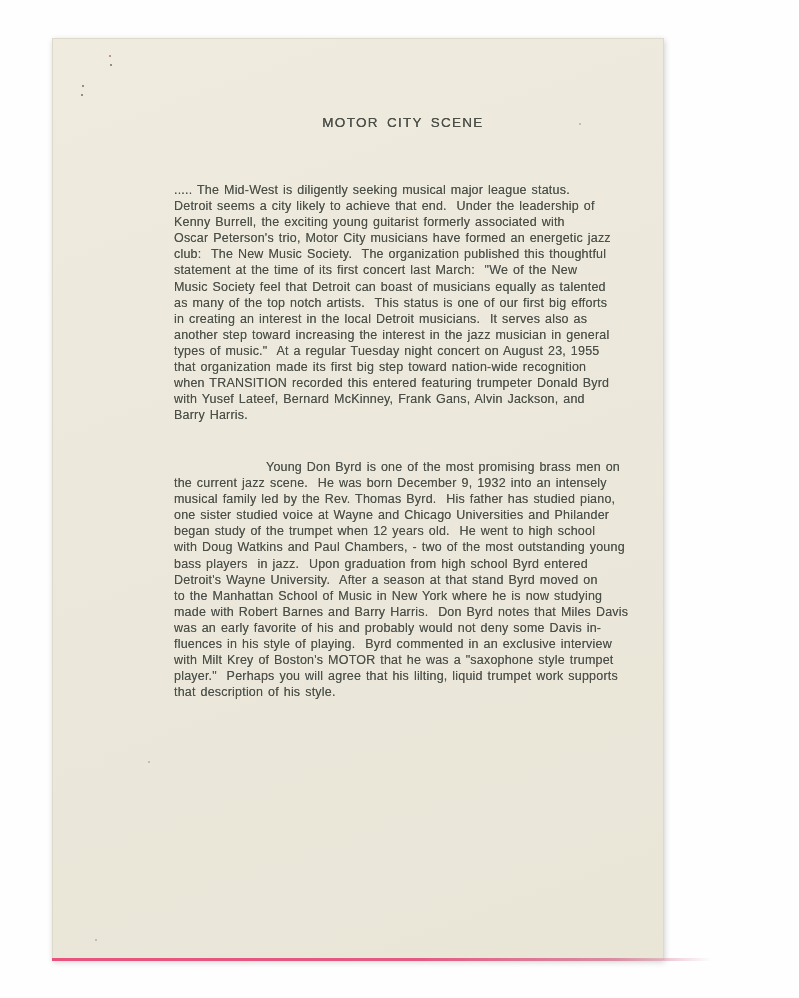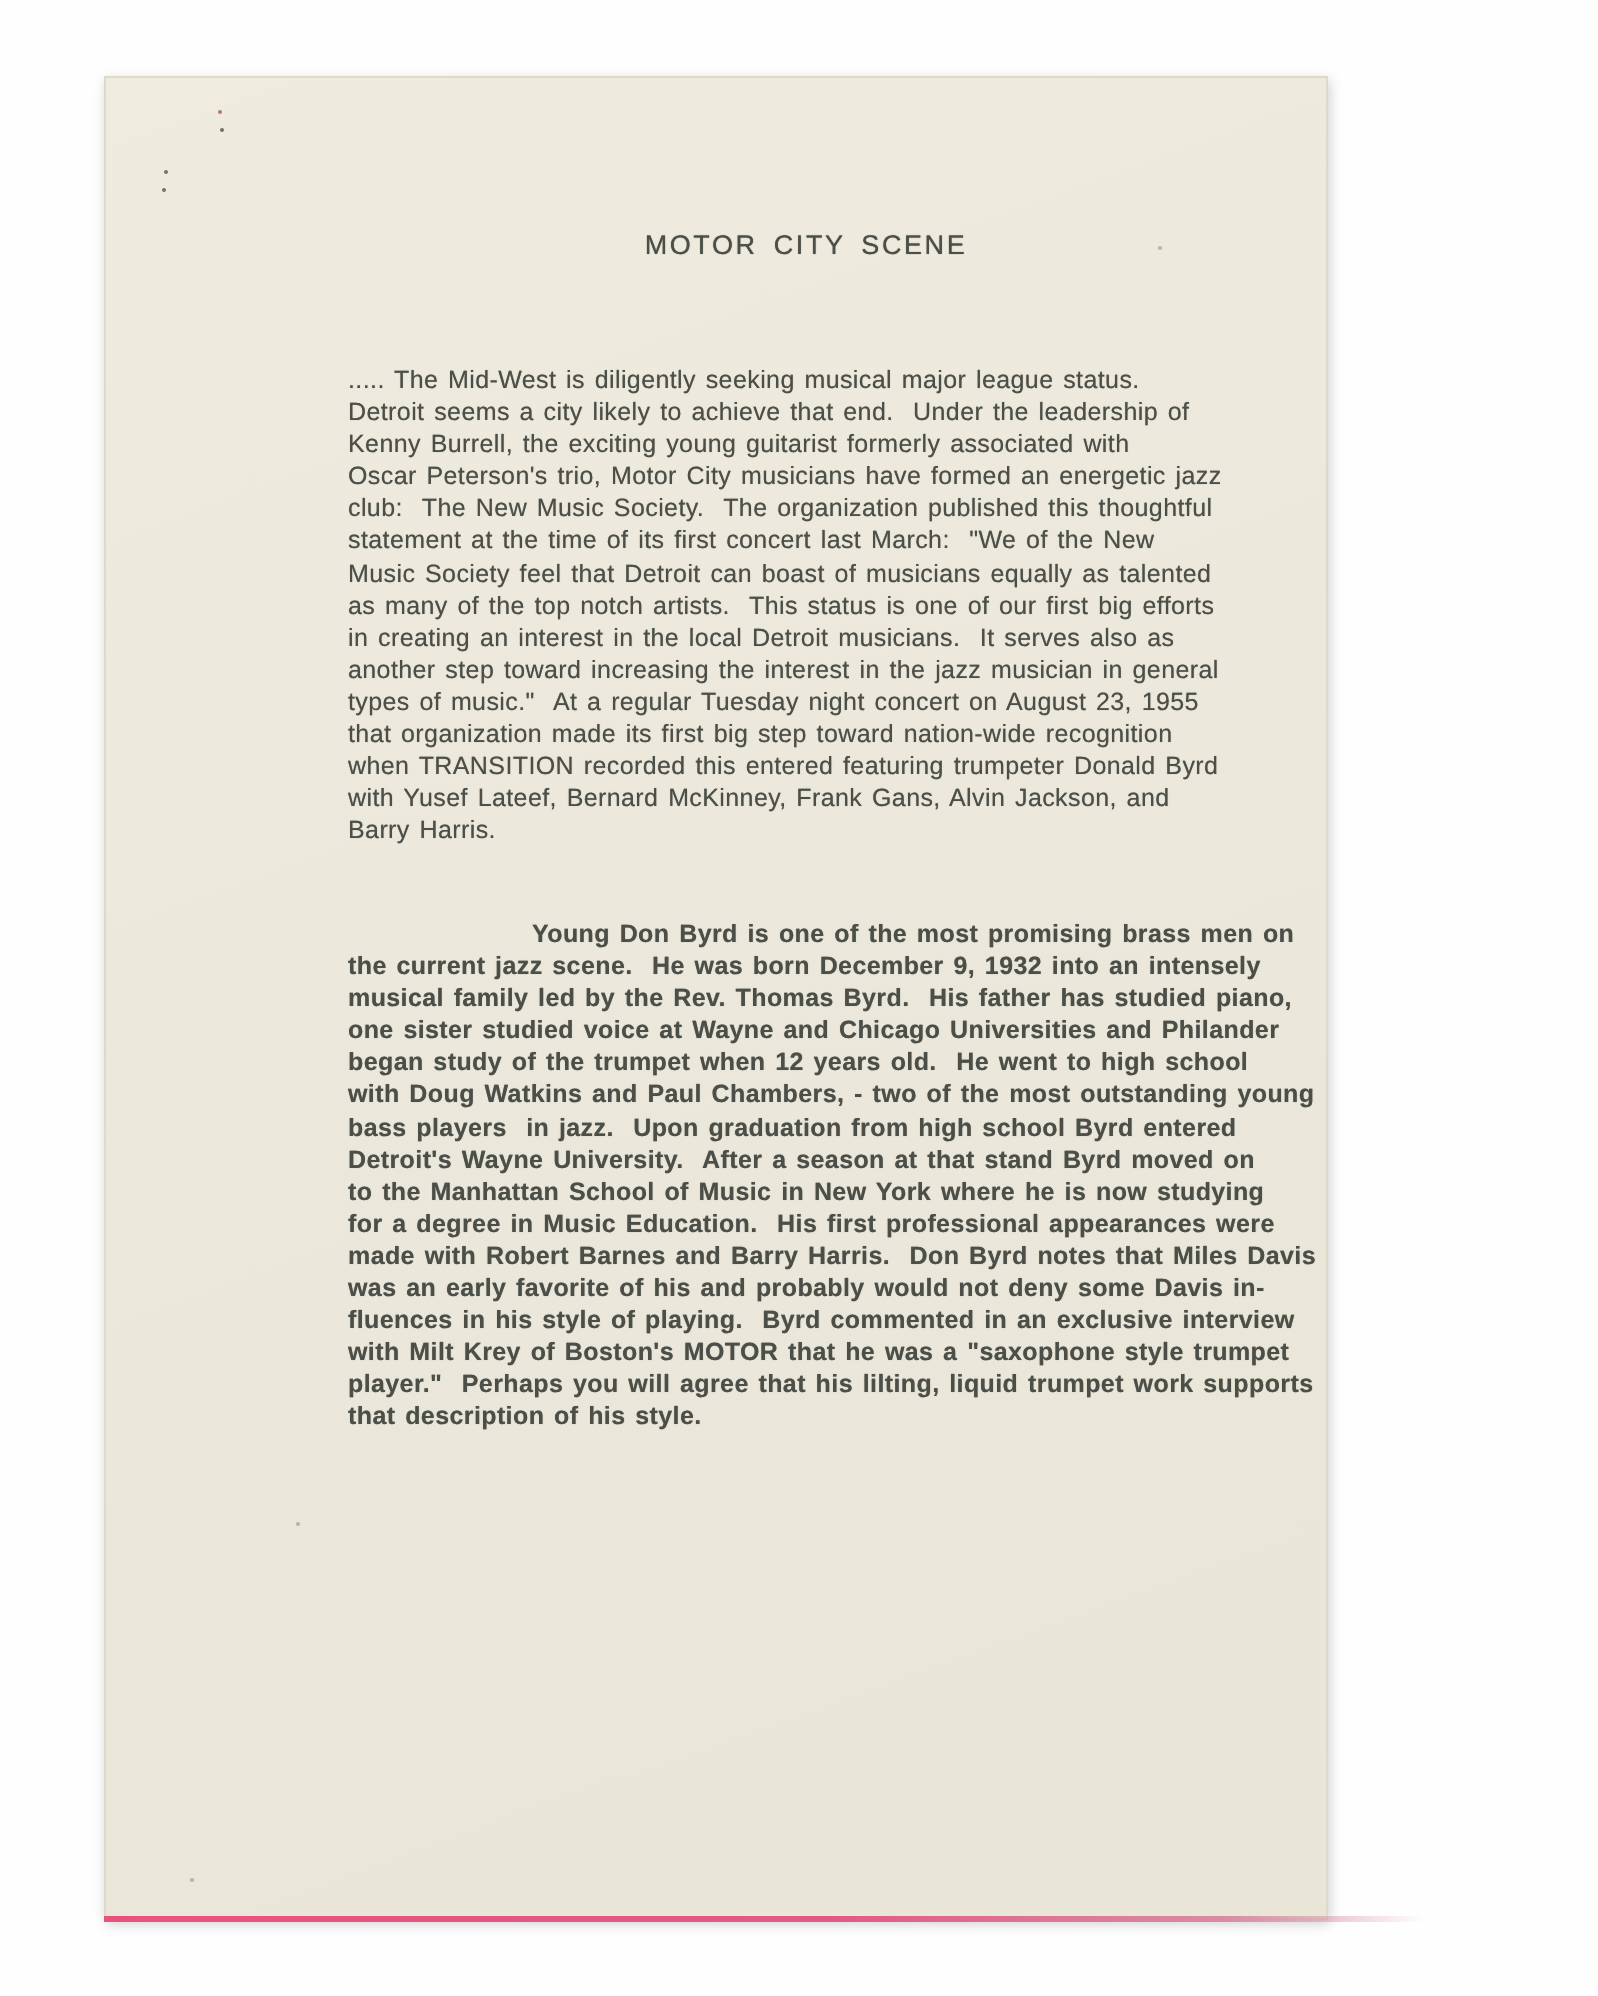--- a/index.html
+++ b/index.html
@@ -47,21 +47,21 @@
     font-size: 12.5px;
     line-height: 16.1px;
     letter-spacing: 0.2px;
     word-spacing: 1.2px;
     text-shadow: 0 0 0.4px rgba(75,79,72,0.65);
   }
   .para .line {
     white-space: pre;
   }
   .para-1 { top: 143px; }
-  .para-2 { top: 420px; font-weight: bold; }
+  .para-2 { top: 420px; }
   [data-name="paragraph-2"] .line:first-child { padding-left: 92px; }
   .pink-edge {
     position: absolute;
     left: -1px;
     bottom: -2px;
     width: 660px;
     height: 3px;
     background: linear-gradient(90deg, #e8537d 0%, #e25a82 55%, #d98ca2 85%, rgba(217,140,162,0) 100%);
   }
   .speck {
@@ -103,21 +103,20 @@
     <div class="para para-2" data-name="paragraph-2">
         <div class="line" data-name="text-line">Young Don Byrd is one of the most promising brass men on</div>
         <div class="line" data-name="text-line">the current jazz scene.  He was born December 9, 1932 into an intensely</div>
         <div class="line" data-name="text-line">musical family led by the Rev. Thomas Byrd.  His father has studied piano,</div>
         <div class="line" data-name="text-line">one sister studied voice at Wayne and Chicago Universities and Philander</div>
         <div class="line" data-name="text-line">began study of the trumpet when 12 years old.  He went to high school</div>
         <div class="line" data-name="text-line">with Doug Watkins and Paul Chambers, - two of the most outstanding young</div>
         <div class="line" data-name="text-line">bass players  in jazz.  Upon graduation from high school Byrd entered</div>
         <div class="line" data-name="text-line">Detroit's Wayne University.  After a season at that stand Byrd moved on</div>
         <div class="line" data-name="text-line">to the Manhattan School of Music in New York where he is now studying</div>
-        <div class="line" data-name="text-line">for a degree in Music Education.  His first professional appearances were</div>
         <div class="line" data-name="text-line">made with Robert Barnes and Barry Harris.  Don Byrd notes that Miles Davis</div>
         <div class="line" data-name="text-line">was an early favorite of his and probably would not deny some Davis in-</div>
         <div class="line" data-name="text-line">fluences in his style of playing.  Byrd commented in an exclusive interview</div>
         <div class="line" data-name="text-line">with Milt Krey of Boston's MOTOR that he was a "saxophone style trumpet</div>
         <div class="line" data-name="text-line">player."  Perhaps you will agree that his lilting, liquid trumpet work supports</div>
         <div class="line" data-name="text-line">that description of his style.</div>
       </div>
 
     <span class="speck red" style="left:56px;  top:16px;" data-name="staple-mark"></span>
     <span class="speck dark" style="left:57px;  top:25px;" data-name="staple-mark"></span>

